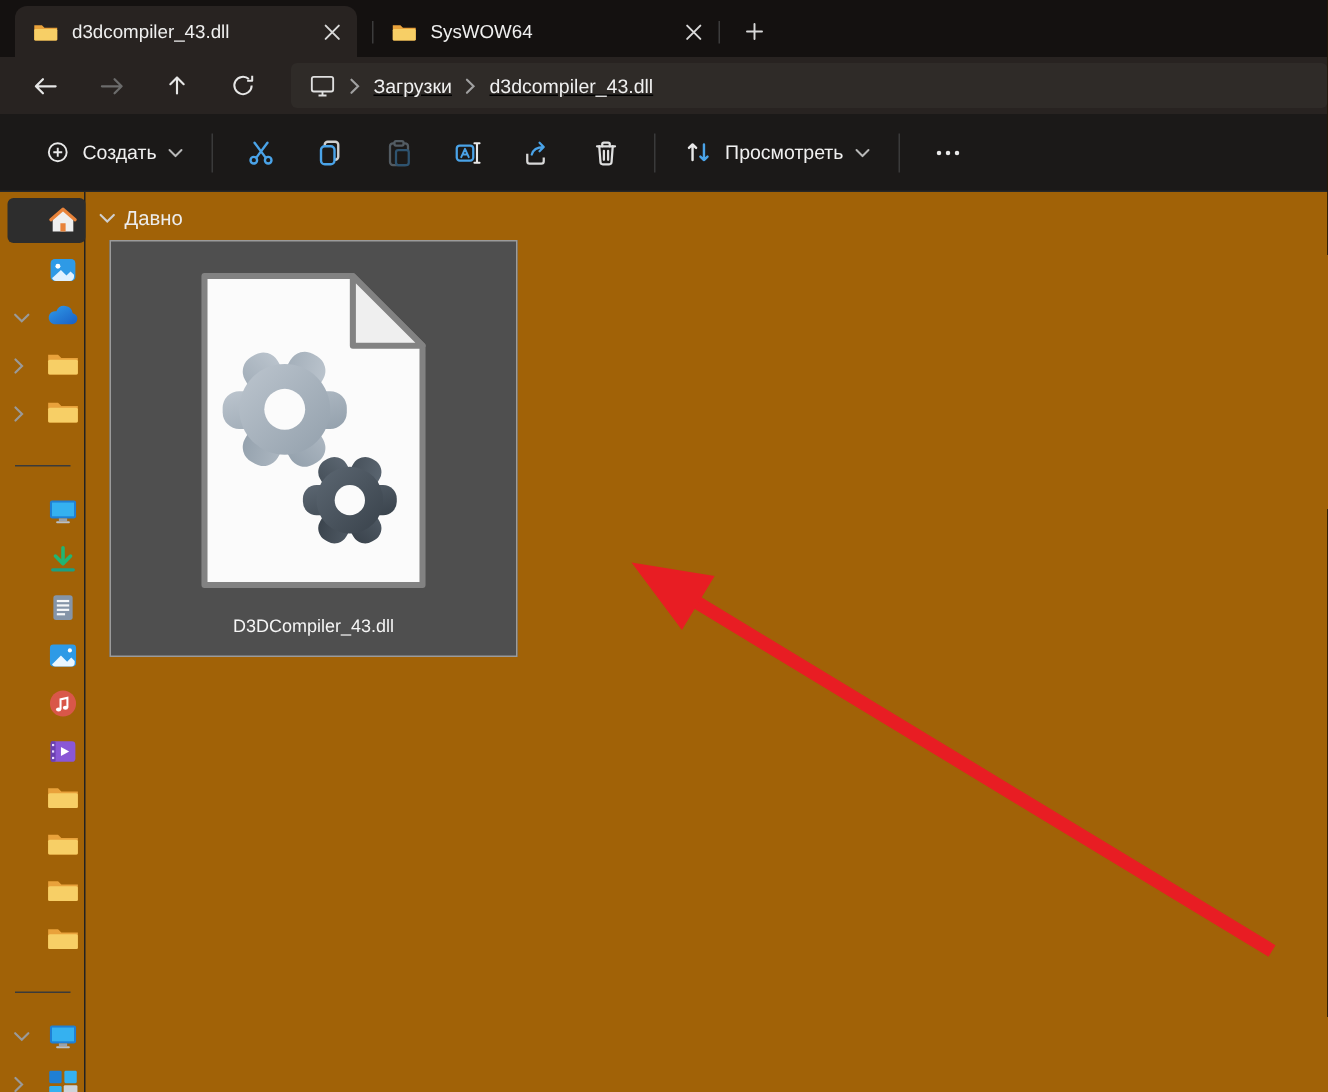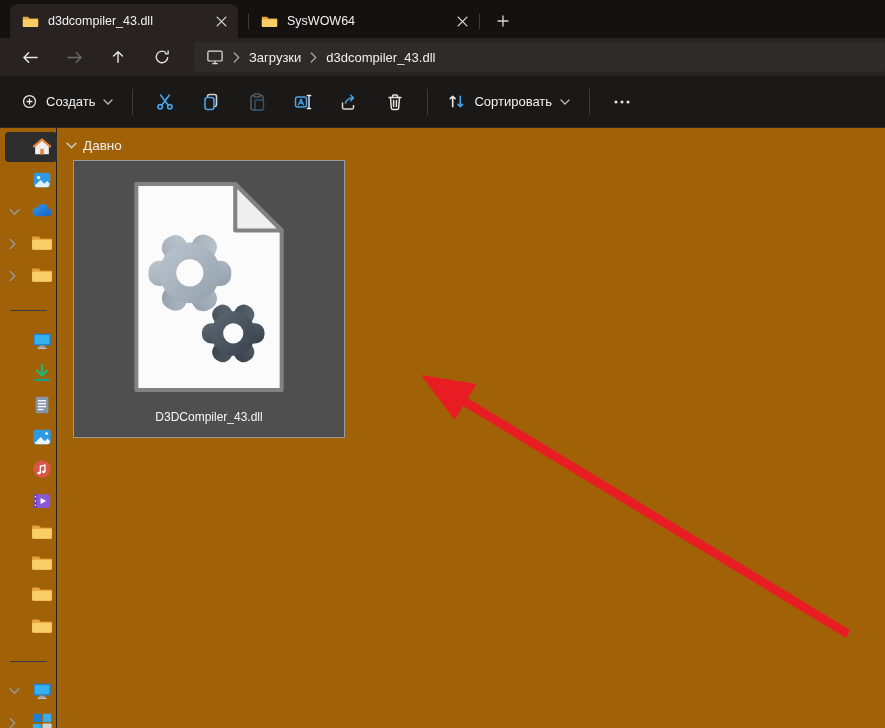--- a/index.html
+++ b/index.html
@@ -13,25 +13,25 @@
   .tab.active { background:#282321; border-radius:8px 8px 0 0; }
   .tab-label { flex:1; font-size:12.5px; color:#f0f0f0; white-space:nowrap; overflow:hidden; }
   .tab-close { width:18px; height:18px; display:flex; align-items:center; justify-content:center; border-radius:4px; }
   .tab-sep { width:1px; height:15px; background:#3c3c3c; margin:0 0 9px 0; }
   .newtab { width:26px; height:26px; margin:0 0 4px 10px; display:flex; align-items:center; justify-content:center; border-radius:4px; }
 
   
   .navbar { height:38px; background:#282321; display:flex; align-items:center; padding-left:8px; }
   .nav-btn { width:38px; height:30px; margin:0 3px; display:flex; align-items:center; justify-content:center; border-radius:4px; color:#e6e6e6; }
   .nav-btn.disabled { color:#6b6b6b; }
-  .address-bar { flex:1; height:30px; margin-left:10px; background:#2f2b28; border-radius:4px; display:flex; align-items:center; gap:9px; padding:0 12px; }
+  .address-bar { flex:1; height:30px; margin-left:10px; background:#2f2b28; border-radius:4px; display:flex; align-items:center; gap:9px; padding:0 12px;text-decoration:underline; }
   .crumb { font-size:13px; color:#f0f0f0; white-space:nowrap; }
 
   
-  .toolbar { height:52px; background:#1b1918; border-bottom:1px solid #272727; display:flex; align-items:center; padding-left:11px; }
+  .toolbar { height:52px; background:#1b1918; border-bottom:1px solid #272727; display:flex; align-items:center; padding-left:20px; }
   .tb-button { display:flex; align-items:center; gap:8px; height:34px; padding:0 10px; border-radius:4px; color:#f0f0f0; font-size:13px; white-space:nowrap; }
   .tb-icon-button { width:46px; height:34px; display:flex; align-items:center; justify-content:center; border-radius:4px; }
   .tb-divider { width:1px; height:26px; background:#3a3a3a; margin:0 9px; }
   .dim { opacity:.42; }
 
   
   .main { position:relative; display:flex; height:600px; background:#a16207; overflow:hidden; }
   .sidebar { position:relative; width:57px; flex:0 0 57px; border-right:1px solid #222; }
   .side-item { position:absolute; left:0; width:57px; height:32px; }
   .side-item.selected .pill { position:absolute; left:5px; top:1px; right:0; bottom:1px; background:#2d2d2d; border-radius:4px; }
@@ -187,21 +187,21 @@
           <path d="M5.5,5.5 L6.3,16 a1.6,1.6 0 0 0 1.6,1.5 h4.2 a1.6,1.6 0 0 0 1.6,-1.5 L14.5,5.5"></path>
           <path d="M8.6,8.5 V14.5 M11.4,8.5 V14.5"></path>
         </svg>
     </div>
     <div class="tb-divider"></div>
     <div class="tb-button">
       <svg width="19" height="19" viewBox="0 0 20 20" fill="none" stroke-width="1.7" stroke-linecap="round" stroke-linejoin="round">
           <path d="M6,15.5 V4.5 M3.5,7 L6,4.5 L8.5,7" stroke="#e8e8e8"></path>
           <path d="M14,4.5 V15.5 M11.5,13 L14,15.5 L16.5,13" stroke="#4aa3e8"></path>
         </svg>
-      <span>Сортировать</span>
+      <span>Просмотреть</span>
       <svg width="10" height="6" viewBox="0 0 10 6">
           <path d="M1,1 L5,5 L9,1" stroke="#b8b8b8" stroke-width="1.3" fill="none" stroke-linecap="round"></path>
         </svg>
     </div>
     <div class="tb-divider"></div>
     <div class="tb-icon-button">
       <svg width="20" height="20" viewBox="0 0 20 20">
           <circle cx="4" cy="10" r="1.5" fill="#e8e8e8"></circle>
           <circle cx="10" cy="10" r="1.5" fill="#e8e8e8"></circle>
           <circle cx="16" cy="10" r="1.5" fill="#e8e8e8"></circle>

